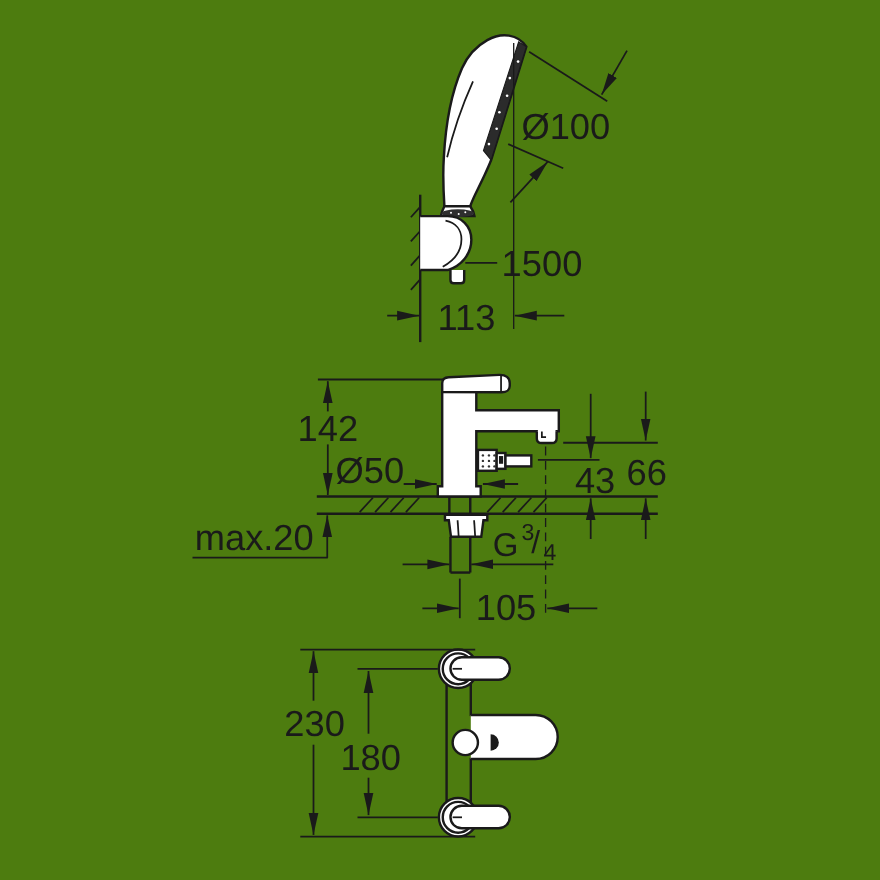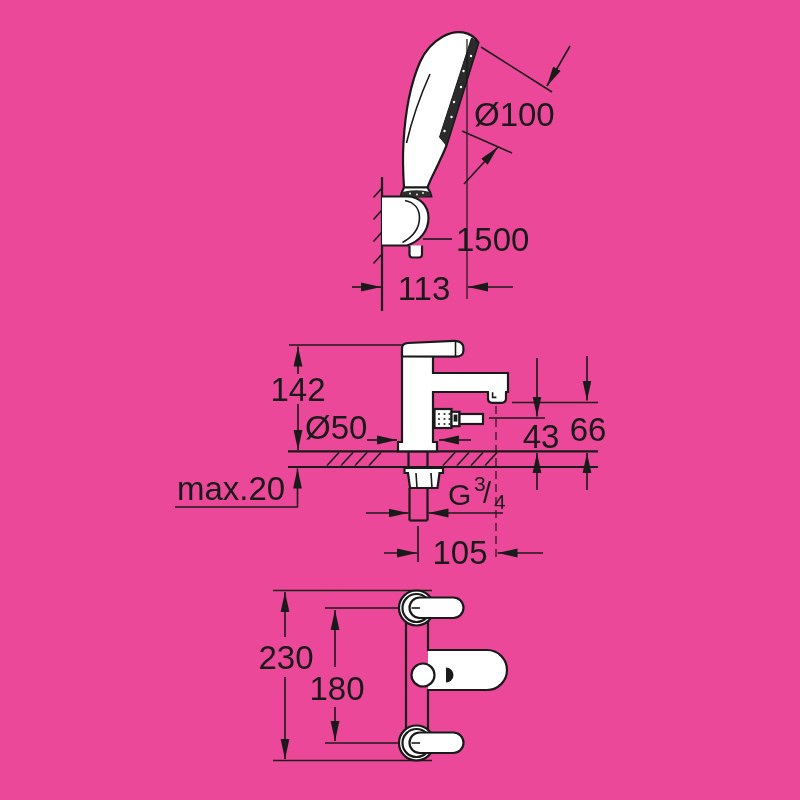--- a/index.html
+++ b/index.html
@@ -1,16 +1,16 @@
 <!DOCTYPE html>
 <html><head>
 <meta charset="utf-8">
 <style>
   html,body{margin:0;padding:0;background:#fff;}
-  #stage{position:relative;width:800px;height:800px;background:#ec4899;overflow:hidden;}
+  #stage{position:relative;width:800px;height:800px;background:#4d7c0f;overflow:hidden;}
   svg{display:block;}
   text{font-family:"Liberation Sans", sans-serif; fill:#1a1a1a;}
   .dimtxt{font-size:33px;}
   .outline{stroke:#1a1a1a;stroke-width:2.2;fill:none;}
   .outlinef{stroke:#1a1a1a;stroke-width:2.2;fill:#ffffff;}
   .thin{stroke:#1a1a1a;stroke-width:1.6;fill:none;}
   .dim{stroke:#1a1a1a;stroke-width:1.6;fill:none;}
   .cl{stroke:#1a1a1a;stroke-width:1.2;fill:none;}
 </style>
 </head>

